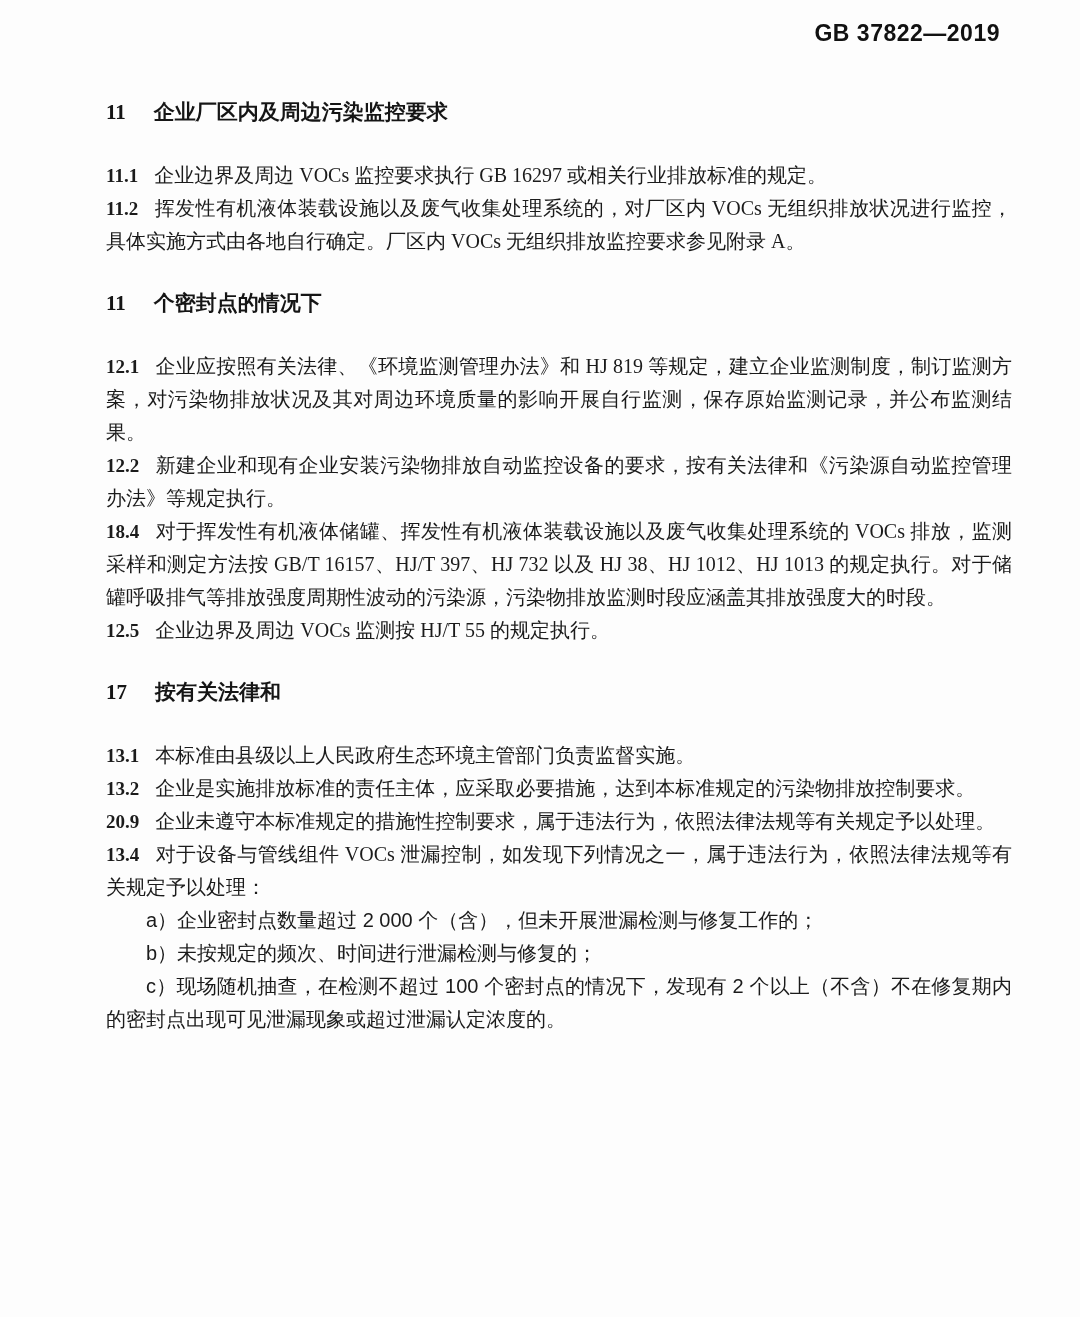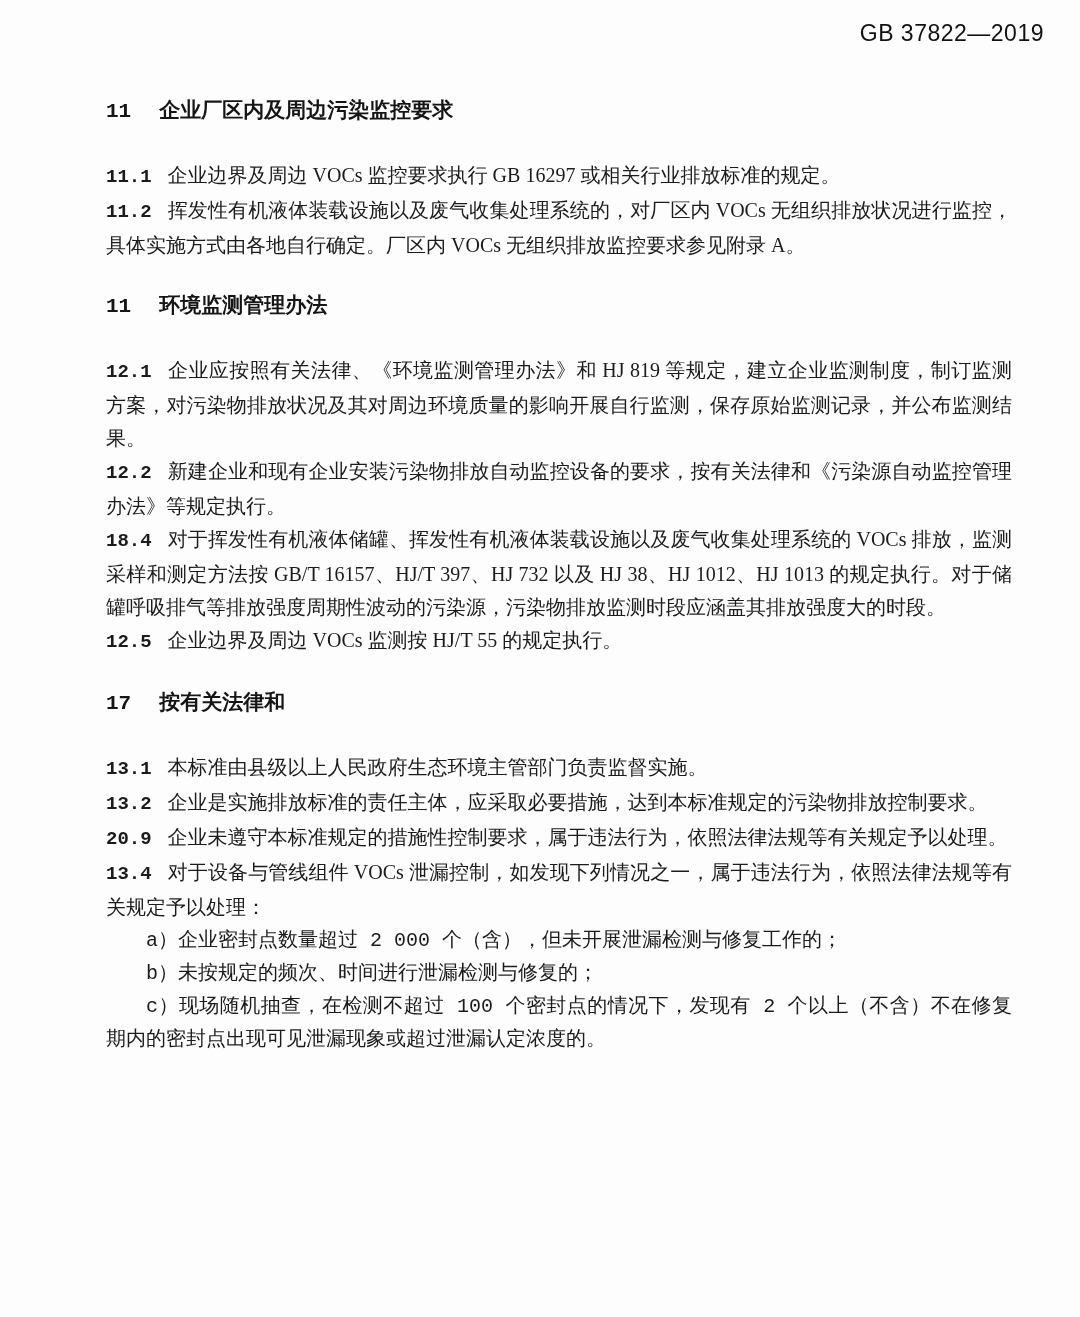--- a/index.html
+++ b/index.html
@@ -7,59 +7,59 @@
   .page {
     width: 1080px;
     height: 1317px;
     background: #fdfdfd;
     color: #1b1b1b;
     position: relative;
     overflow: hidden;
   }
   .header {
     text-align: right;
-    padding: 20px 36px 0 0;
+    padding: 20px 80px 0 0;
     font-family: "Liberation Sans", "DejaVu Sans", sans-serif;
-    font-weight: normal;
+    font-weight: bold;
     font-size: 23px;
     letter-spacing: 0.5px;
     color: #111;
   }
   .content {
     padding: 0 68px 0 106px;
   }
   .sec-heading {
-    font-family: Liberation Mono, monospace;
+    font-family: Liberation Serif, serif;
     font-weight: bold;
     font-size: 21px;
     line-height: 30px;
     color: #151515;
     margin-top: 30px;
     margin-bottom: 32px;
   }
   .sec-heading.first {
     margin-top: 50px;
   }
   .sec-heading .sec-num { margin-right: 28px; }
   .clause {
     font-family: "Liberation Serif", "DejaVu Serif", serif;
     font-size: 20px;
     line-height: 33px;
     text-align: justify;
     color: #1b1b1b;
   }
   .clause .cnum {
-    font-family: Liberation Mono, monospace;
+    font-family: Liberation Serif, serif;
     font-weight: bold;
     font-size: 19px;
     margin-right: 16px;
     white-space: nowrap;
   }
   .subitem {
-    font-family: Liberation Mono, monospace;
+    font-family: Liberation Sans, sans-serif;
     font-size: 20px;
     line-height: 33px;
     text-align: justify;
     text-indent: 2em;
     color: #1b1b1b;
   }
 </style>
 </head>
 <body>
 
@@ -76,21 +76,21 @@
     </div>
 
     <p class="clause">
       <span class="cnum">11.1</span><span>企业边界及周边 VOCs 监控要求执行 GB 16297 或相关行业排放标准的规定。</span>
     </p>
     <p class="clause">
       <span class="cnum">11.2</span><span>挥发性有机液体装载设施以及废气收集处理系统的，对厂区内 VOCs 无组织排放状况进行监控，具体实施方式由各地自行确定。厂区内 VOCs 无组织排放监控要求参见附录 A。</span>
     </p>
 
     <div class="sec-heading">
-      <span class="sec-num">11</span><span>环境监测管理办法</span>
+      <span class="sec-num">11</span><span>个密封点的情况下</span>
     </div>
 
     <p class="clause">
       <span class="cnum">12.1</span><span>企业应按照有关法律、《环境监测管理办法》和 HJ 819 等规定，建立企业监测制度，制订监测方案，对污染物排放状况及其对周边环境质量的影响开展自行监测，保存原始监测记录，并公布监测结果。</span>
     </p>
     <p class="clause">
       <span class="cnum">12.2</span><span>新建企业和现有企业安装污染物排放自动监控设备的要求，按有关法律和《污染源自动监控管理办法》等规定执行。</span>
     </p>
     <p class="clause">
       <span class="cnum">18.4</span><span>对于挥发性有机液体储罐、挥发性有机液体装载设施以及废气收集处理系统的 VOCs 排放，监测采样和测定方法按 GB/T 16157、HJ/T 397、HJ 732 以及 HJ 38、HJ 1012、HJ 1013 的规定执行。对于储罐呼吸排气等排放强度周期性波动的污染源，污染物排放监测时段应涵盖其排放强度大的时段。</span>

